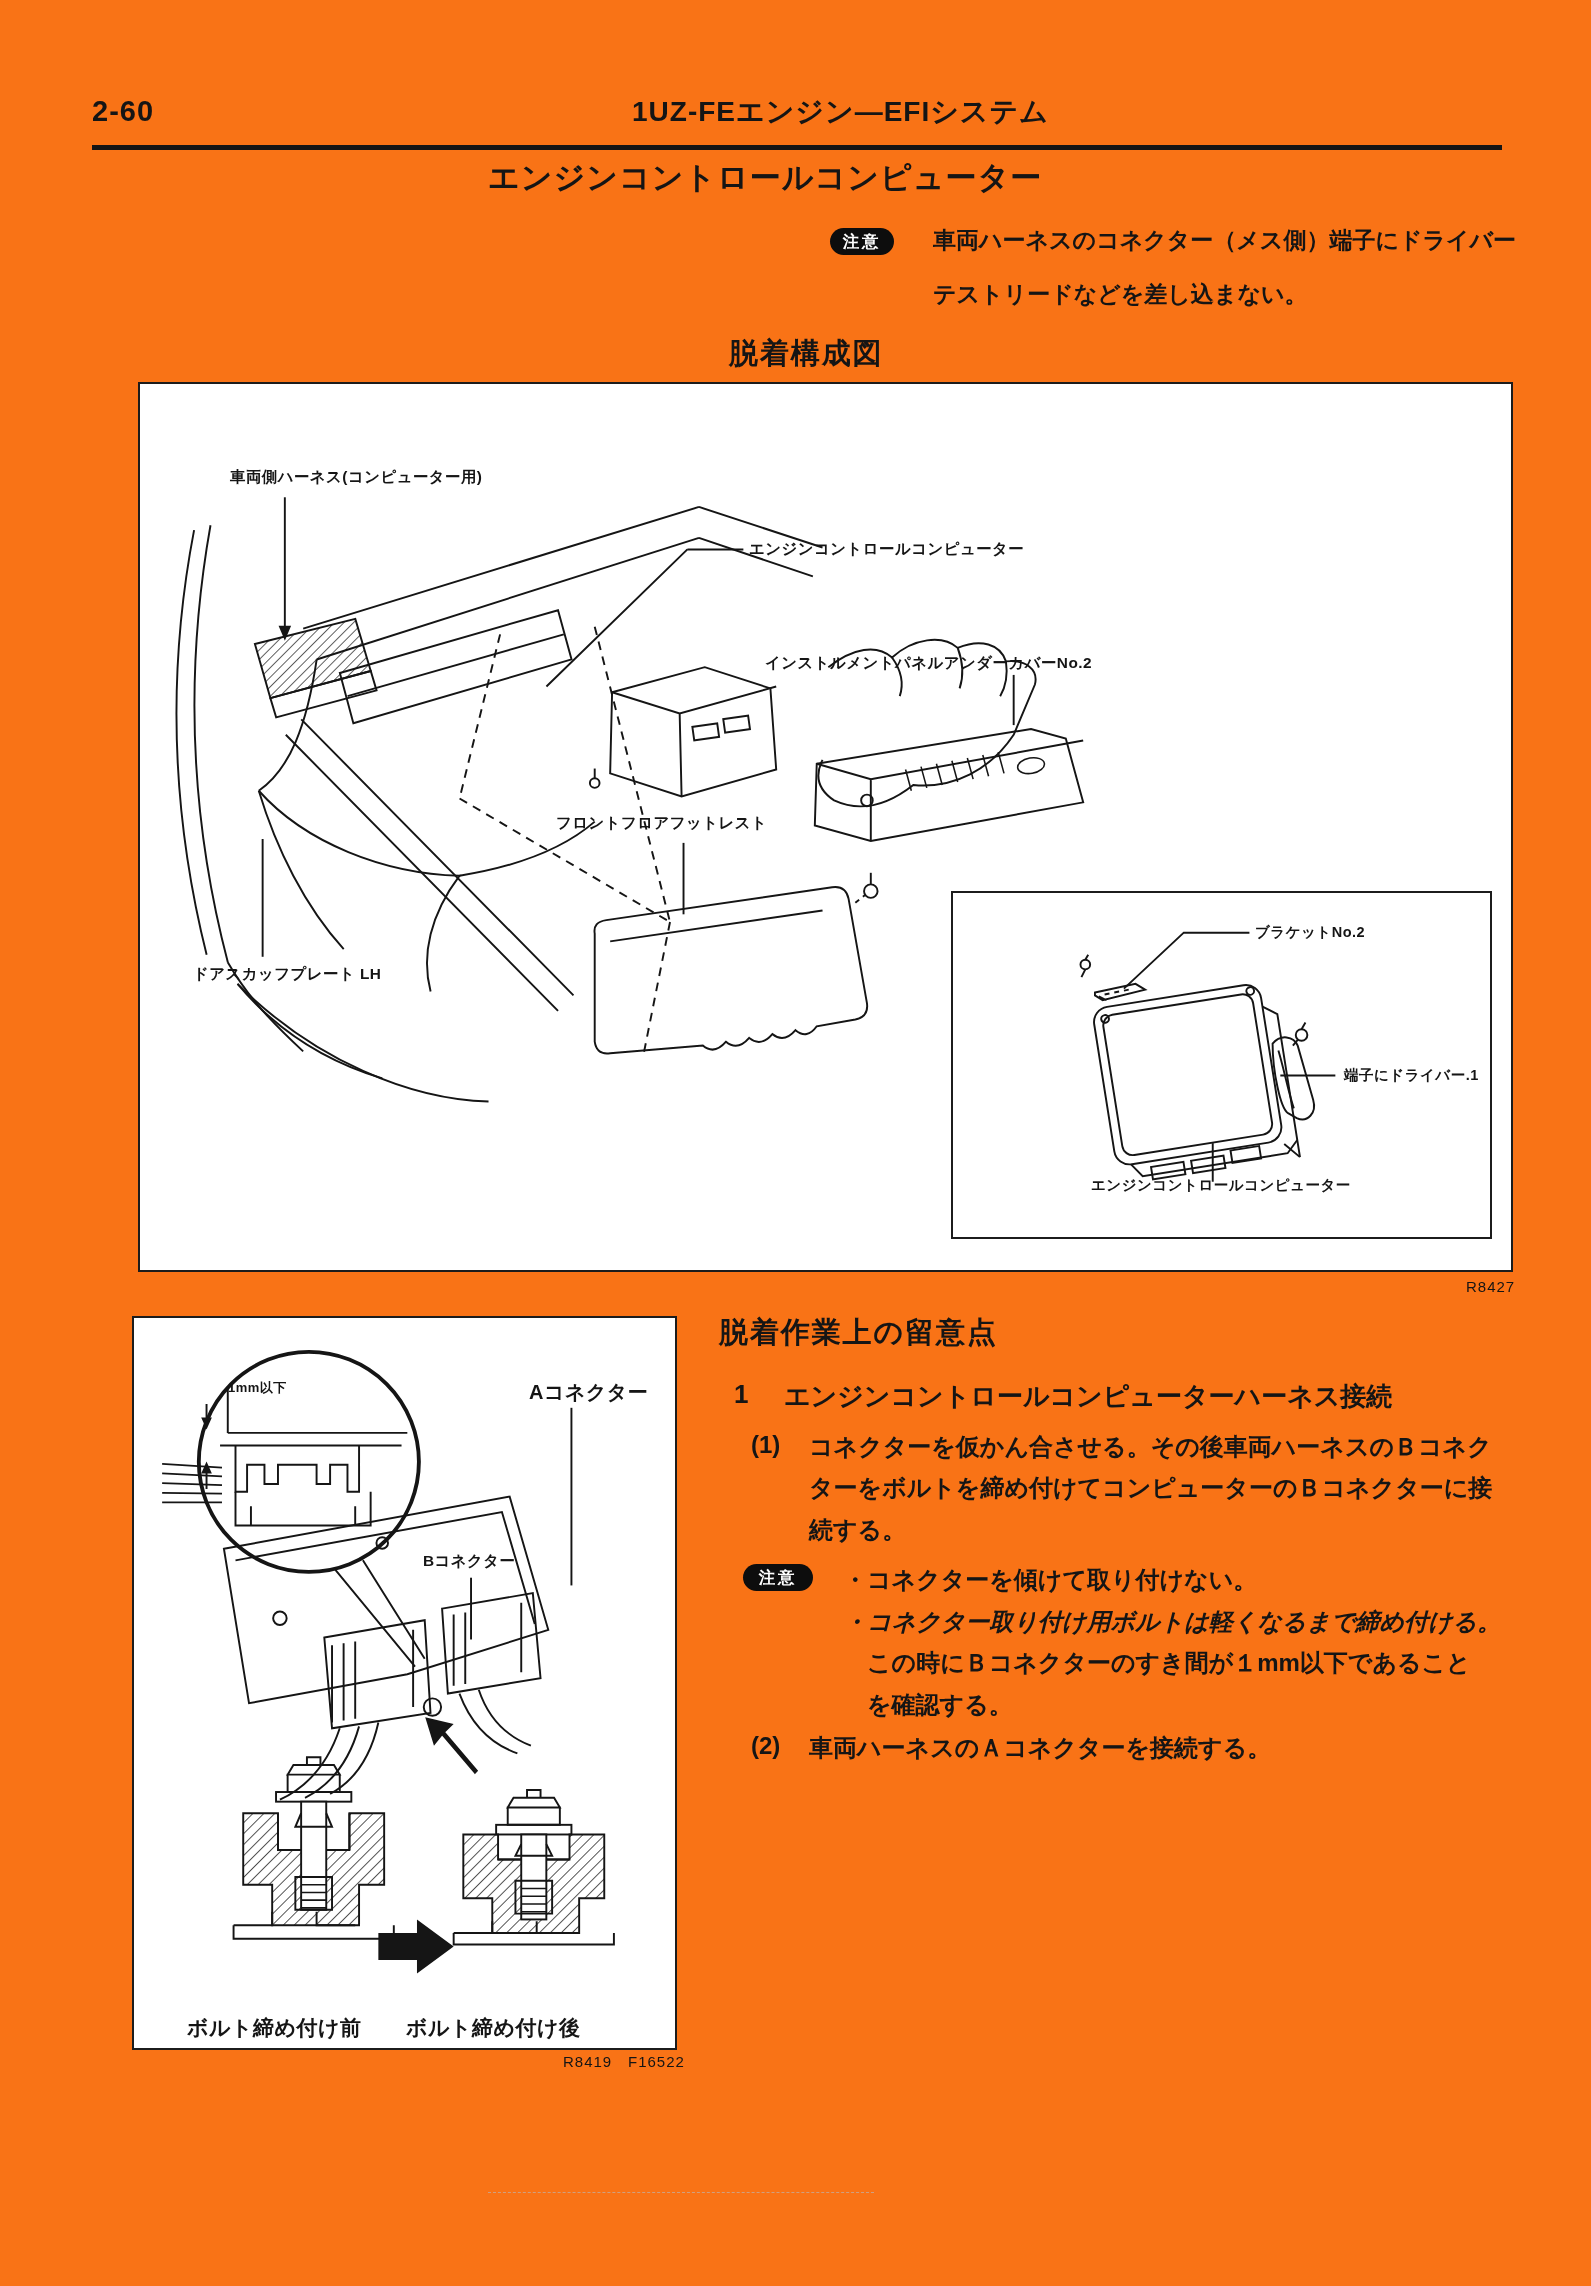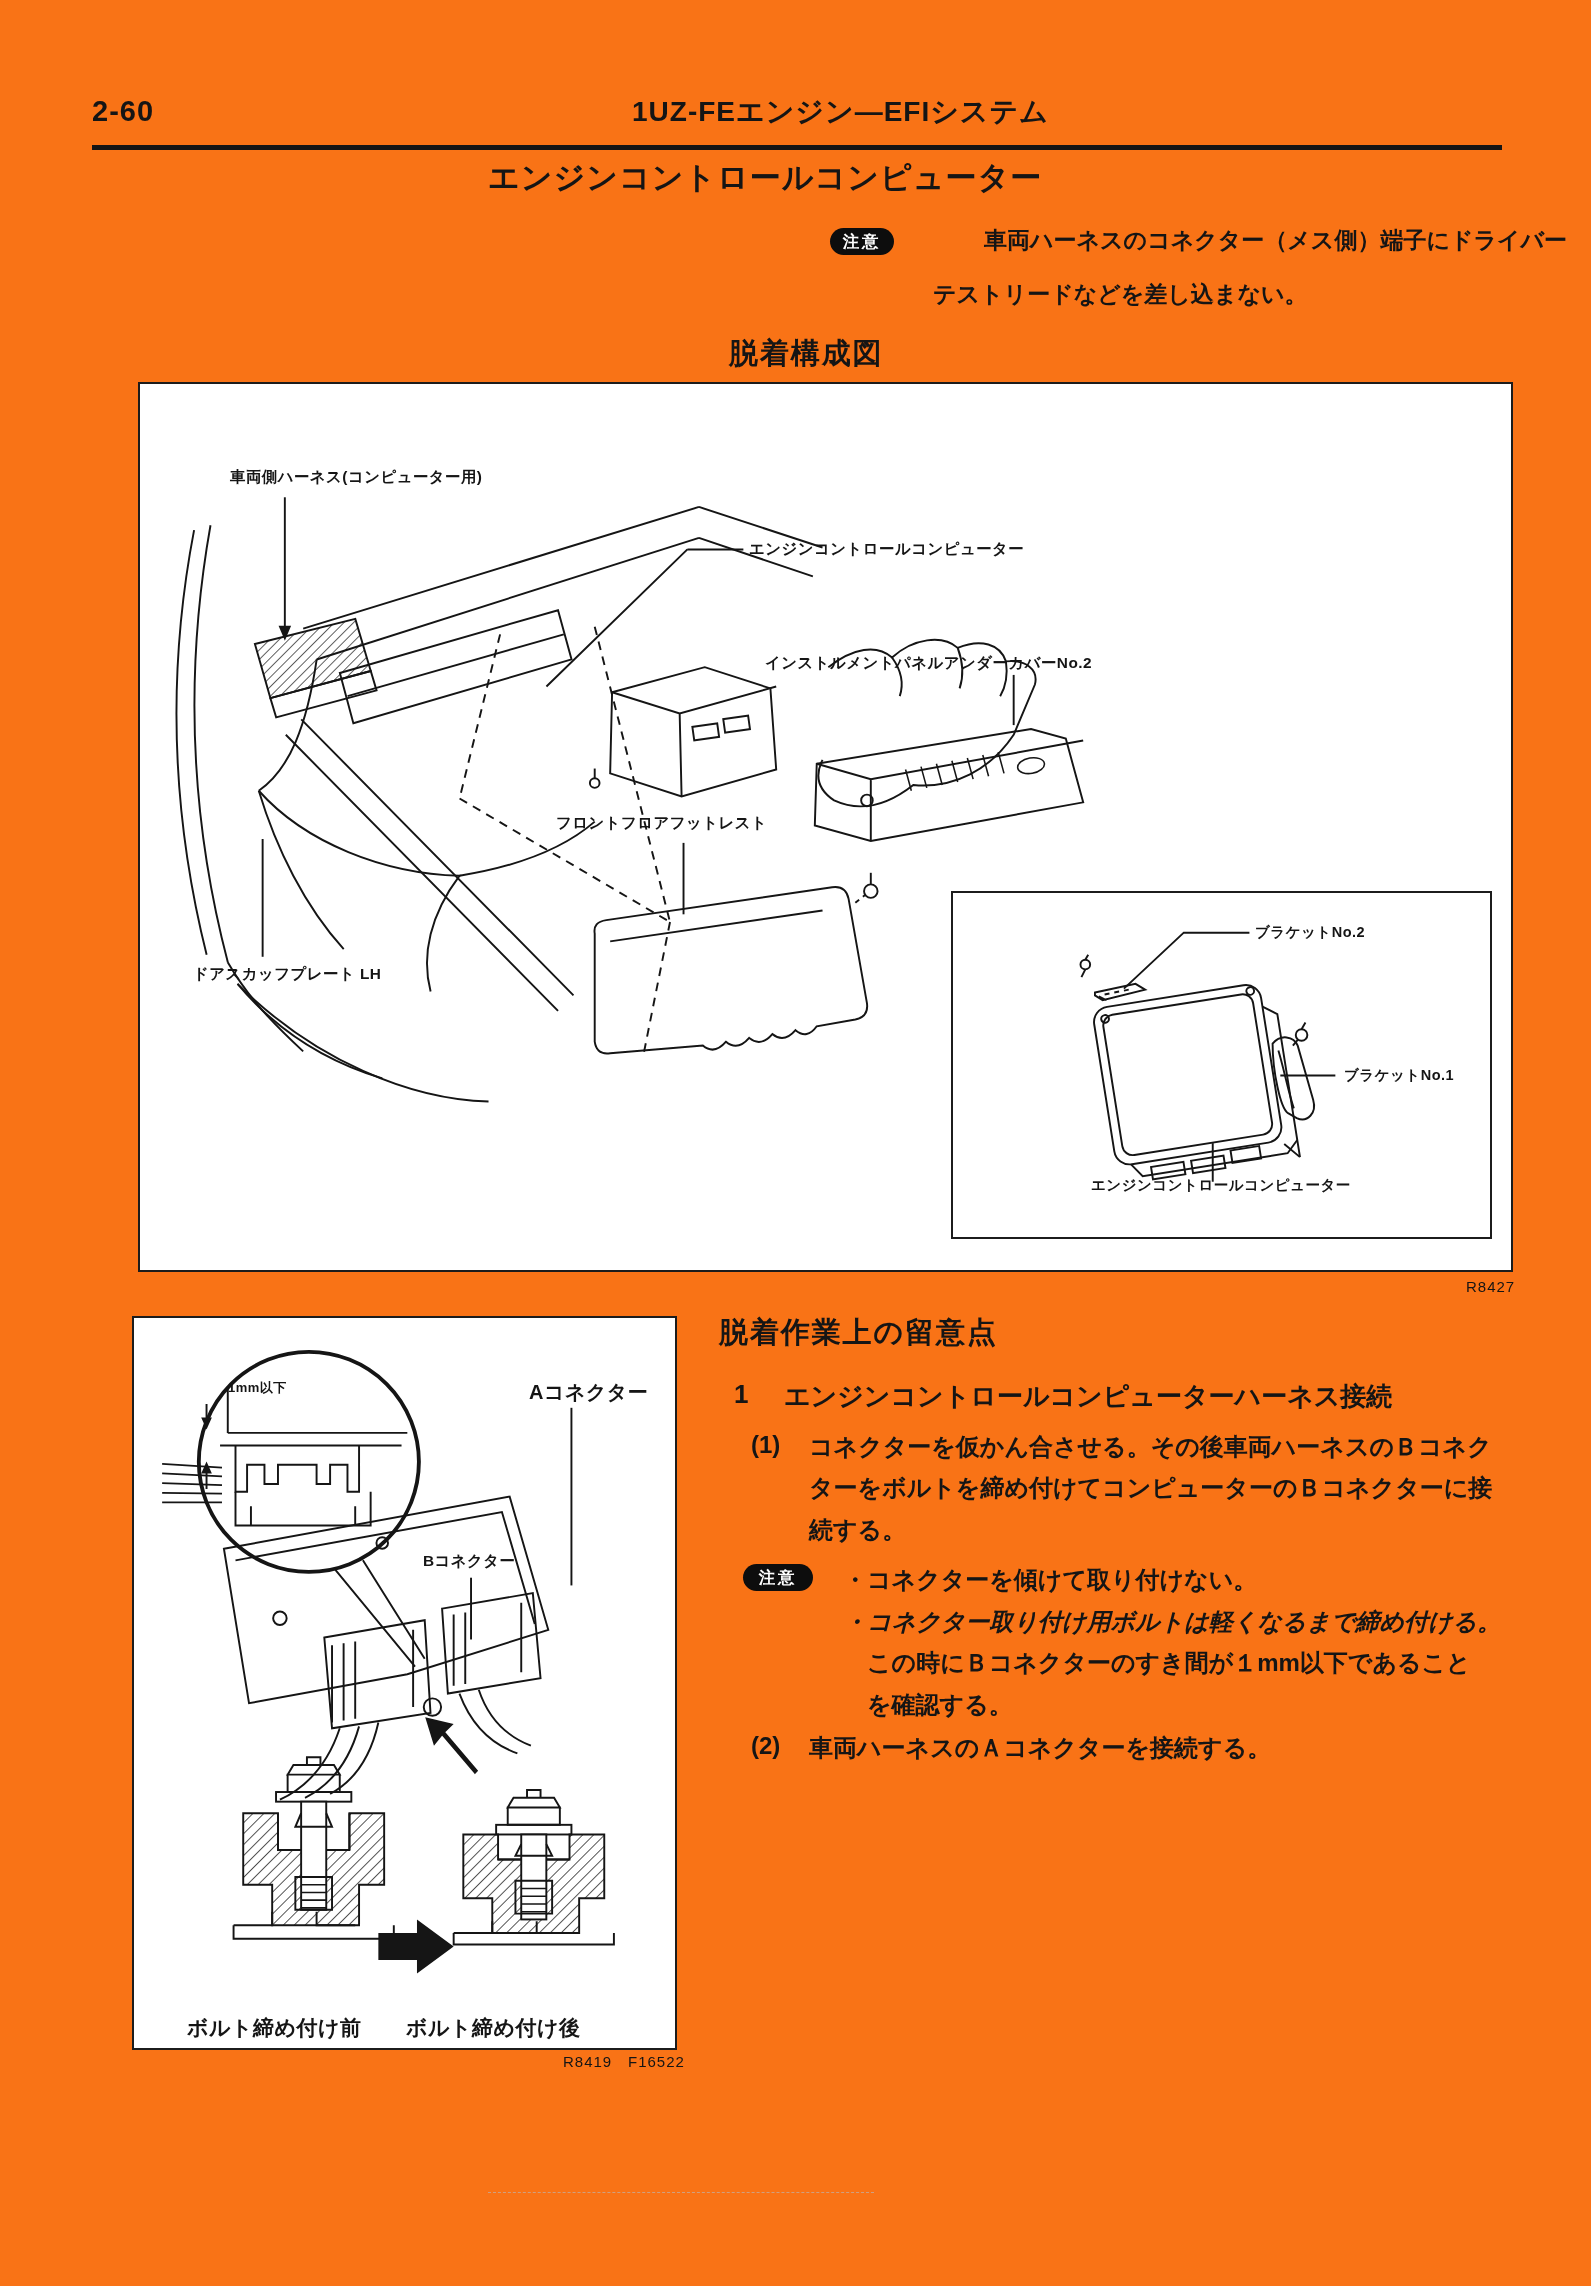--- a/index.html
+++ b/index.html
@@ -23,21 +23,21 @@
 
 <div id="page">
 
   <div class="abs b" style="left:92px;top:95px;font-size:29px;letter-spacing:1px;">2-60</div>
   <div class="abs b" style="left:632px;top:93px;font-size:28px;letter-spacing:1px;">1UZ-FEエンジン—EFIシステム</div>
   <div class="rule" style="left:92px;top:145px;width:1410px;height:4.8px;"></div>
 
   <div class="abs b" style="left:488px;top:157px;font-size:31px;letter-spacing:1px;white-space:nowrap;">エンジンコントロールコンピューター</div>
 
   <div class="badge" style="left:830px;top:228px;width:64px;height:27px;">注意</div>
-  <div class="body-txt" style="left:984px;top:225px;font-size:23px;">車両ハーネスのコネクター（メス側）端子にドライバー</div>
+  <div class="body-txt" style="left:933px;top:225px;font-size:23px;">車両ハーネスのコネクター（メス側）端子にドライバー</div>
   <div class="body-txt" style="left:933px;top:279px;font-size:23px;">テストリードなどを差し込まない。</div>
 
   <div class="abs b" style="left:729px;top:334px;font-size:29px;letter-spacing:1.9px;">脱着構成図</div>
 
   <div class="frame" style="left:138px;top:382px;width:1371px;height:886px;"></div>
 
   <svg style="left:141px;top:385px;" width="1365" height="881" viewBox="0 0 1414 912">
     <defs>
       <pattern id="h1" width="7" height="7" patternUnits="userSpaceOnUse" patternTransform="rotate(45)">
         <line x1="0" y1="0" x2="0" y2="7" stroke="#151515" stroke-width="1.4"></line>
@@ -145,21 +145,21 @@
       <circle cx="360" cy="146" r="6"></circle>
         <path d="M360,140 l4,-7 M356,151 l-5,6"></path>
 
       <path d="M395,188 L338,188"></path>
 
       <path d="M268,258 L268,298"></path>
     </g>
   </svg>
 
   <div class="lbl" style="left:1255px;top:923px;font-size:14.5px;">ブラケットNo.2</div>
-  <div class="lbl" style="left:1344px;top:1066px;font-size:14.5px;">ブラケットNo.1</div>
+  <div class="lbl" style="left:1344px;top:1066px;font-size:14.5px;">端子にドライバー.1</div>
   <div class="lbl" style="left:1091px;top:1176px;font-size:14.5px;">エンジンコントロールコンピューター</div>
 
   <div class="code" style="left:1466px;top:1278px;">R8427</div>
 
   <div class="abs b" style="left:719px;top:1313px;font-size:29px;letter-spacing:1.9px;">脱着作業上の留意点</div>
 
   <div class="body-txt" style="left:734px;top:1379px;font-size:26px;">1</div>
   <div class="body-txt" style="left:784px;top:1379px;font-size:26px;">エンジンコントロールコンピューターハーネス接続</div>
 
   <div class="body-txt" style="left:751px;top:1431px;">(1)</div>

